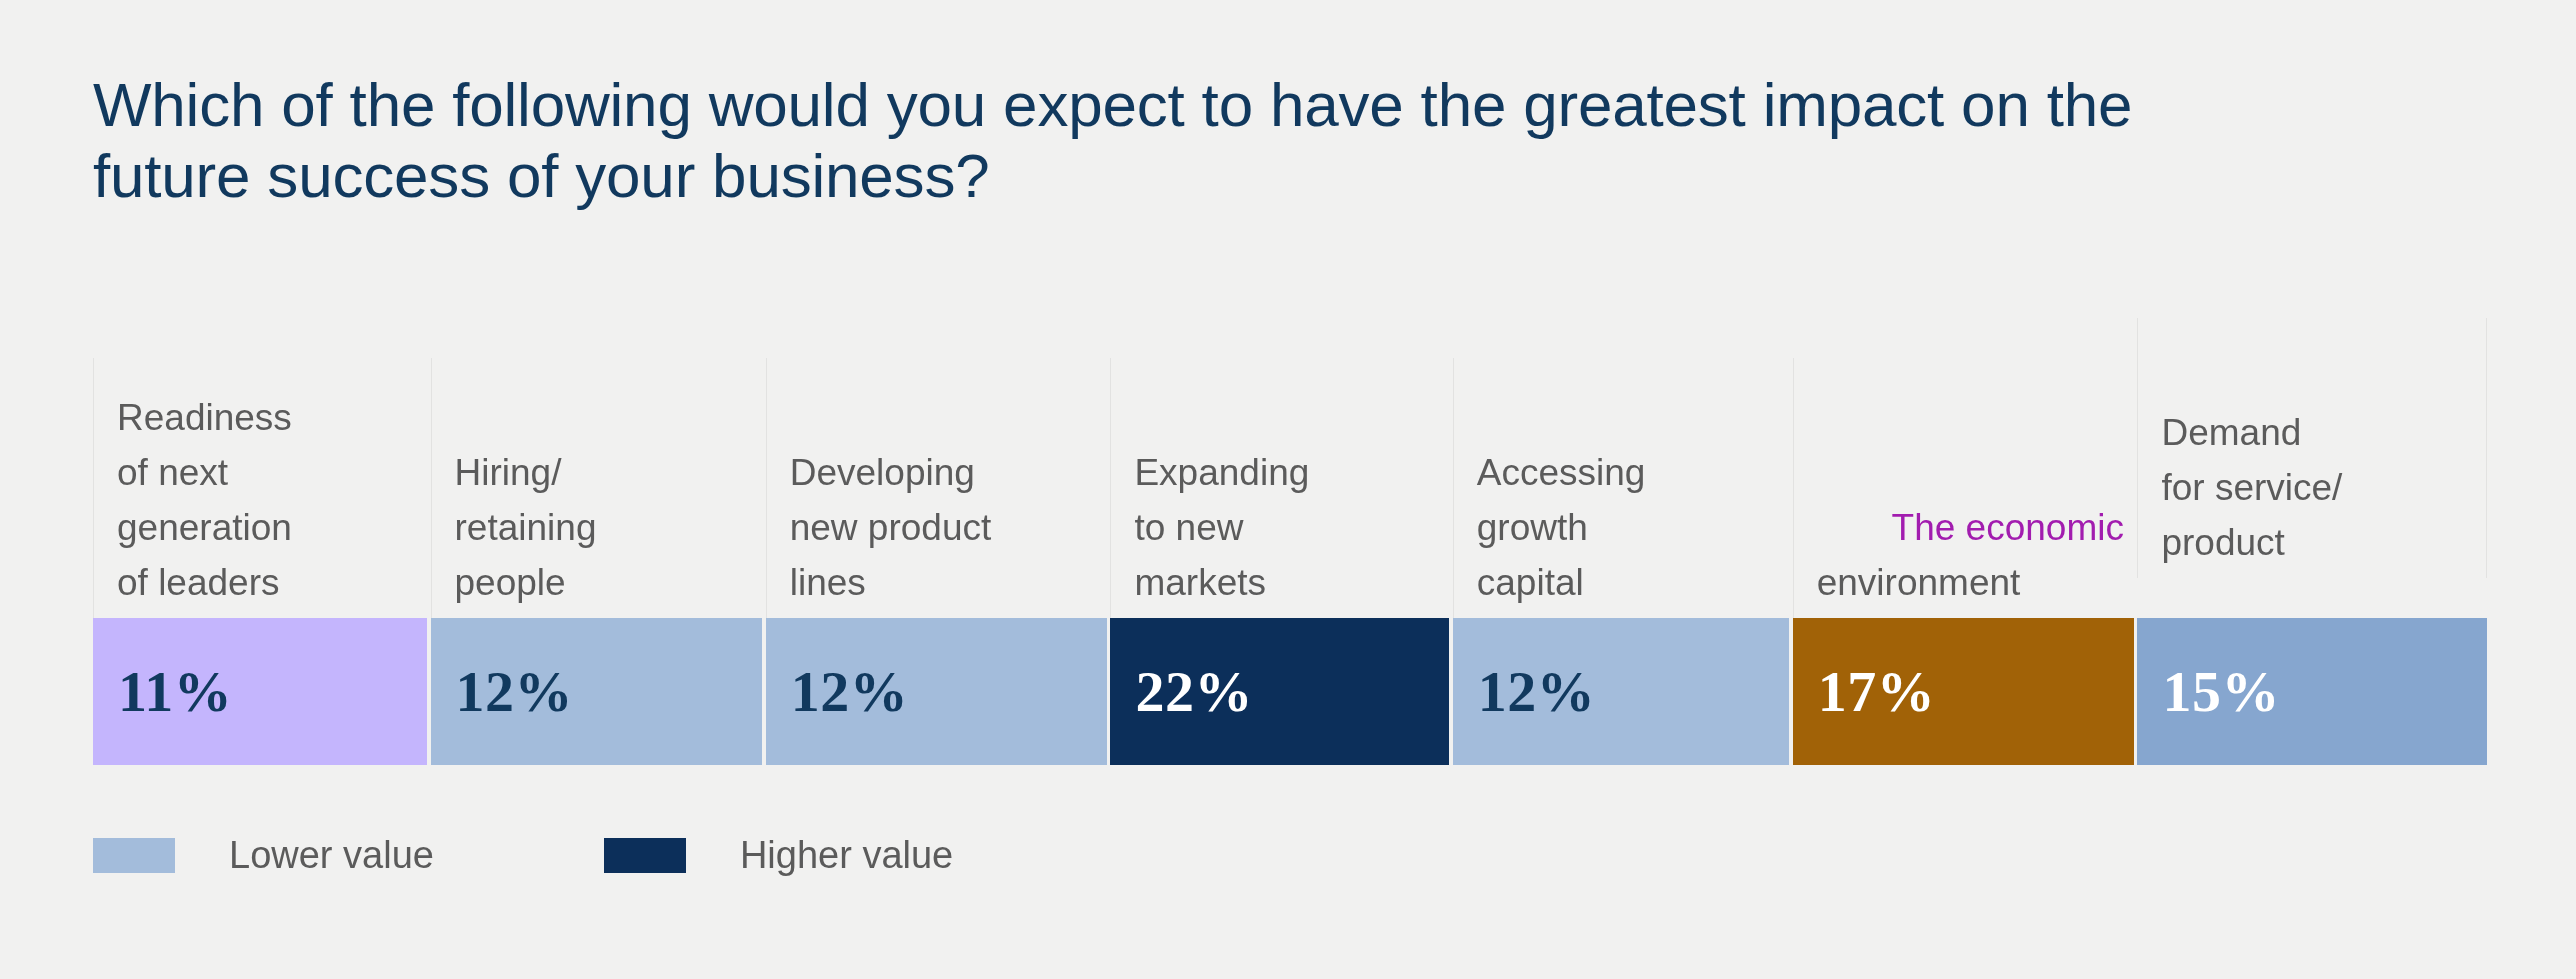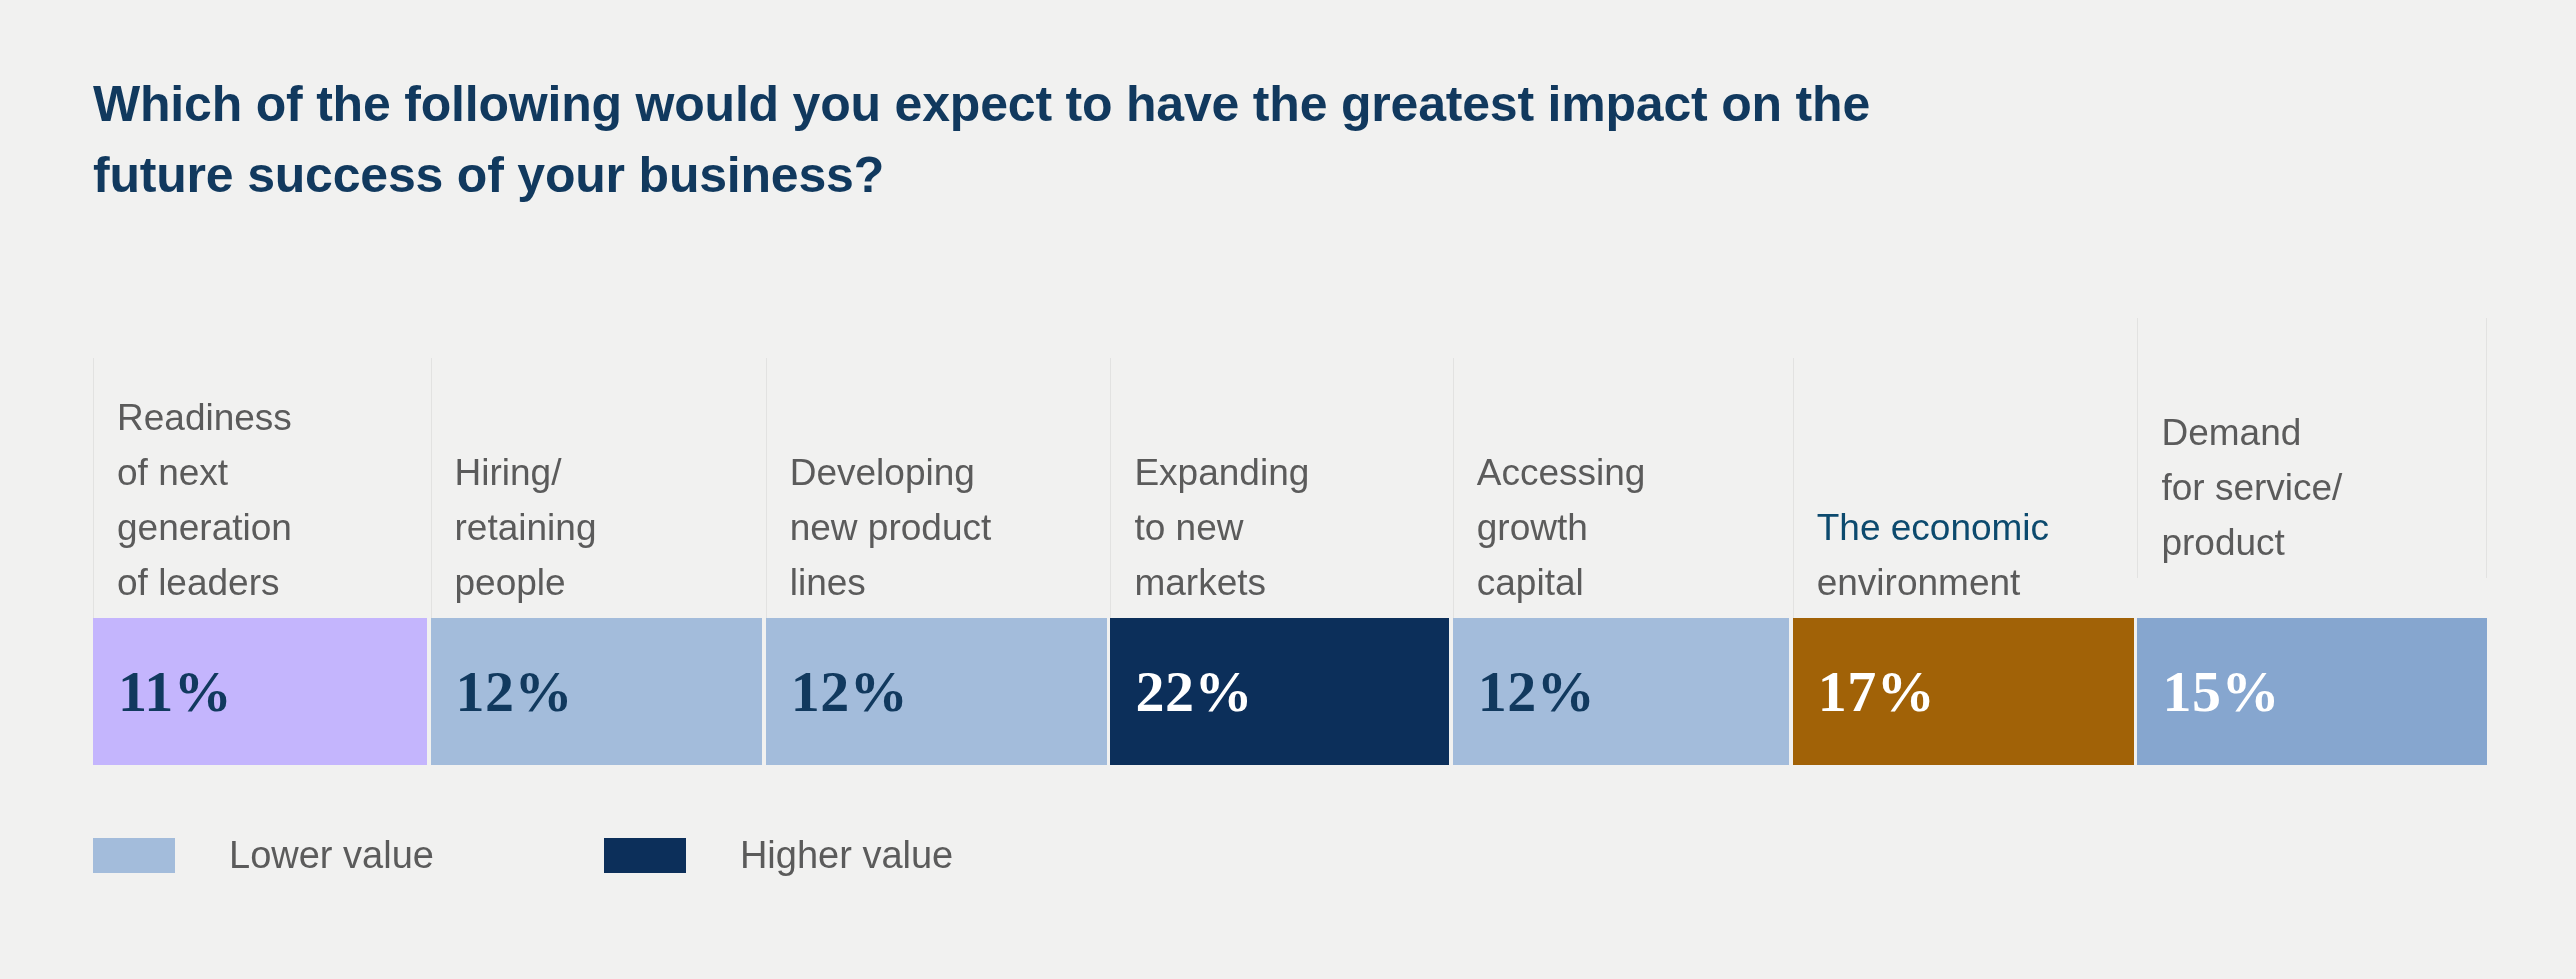--- a/index.html
+++ b/index.html
@@ -24,23 +24,23 @@
 
   
   .title-block {
     position: absolute;
     left: 93px;
     top: 69px;
     width: 2026px;
   }
   .title-line {
     font-family: "Liberation Sans", sans-serif;
-    font-size: 50px;
+    font-size: 62px;
     line-height: 71px;
-    font-weight: 700;
+    font-weight: 400;
     color: #11395e;
     letter-spacing: -0.2px;
     white-space: nowrap;
   }
 
   
   .chart {
     position: absolute;
     left: 93px;
     top: 318px;
@@ -191,21 +191,21 @@
             <div class="label-text" style="color: rgb(91, 91, 91);">Accessing</div>
             <div class="label-text" style="color: rgb(91, 91, 91);">growth</div>
             <div class="label-text" style="color: rgb(91, 91, 91);">capital</div>
           </div>
           <div class="value-cell" style="background: rgb(163, 188, 219);">
             <div class="value-text" style="color: rgb(17, 57, 94);">12%</div>
           </div>
         </div>
         <div class="col" style="width: 14.4%;">
           <div class="label-cell" style="border-left-color: rgb(226, 226, 225);">
-            <div class="label-text" style="color: #0c4a6e;">The economic</div>
+            <div class="label-text" style="color: #a21caf; text-align: right;">The economic</div>
             <div class="label-text" style="color: rgb(91, 91, 91);">environment</div>
           </div>
           <div class="value-cell" style="background: #a16207;">
             <div class="value-text" style="color: rgb(255, 255, 255);">17%</div>
           </div>
         </div>
         <div class="col" style="width: 14.6%; gap: 40px;">
           <div class="label-cell" style="border-left-color: rgb(226, 226, 225);">
             <div class="label-text" style="color: rgb(91, 91, 91);">Demand</div>
             <div class="label-text" style="color: rgb(91, 91, 91);">for service/</div>

